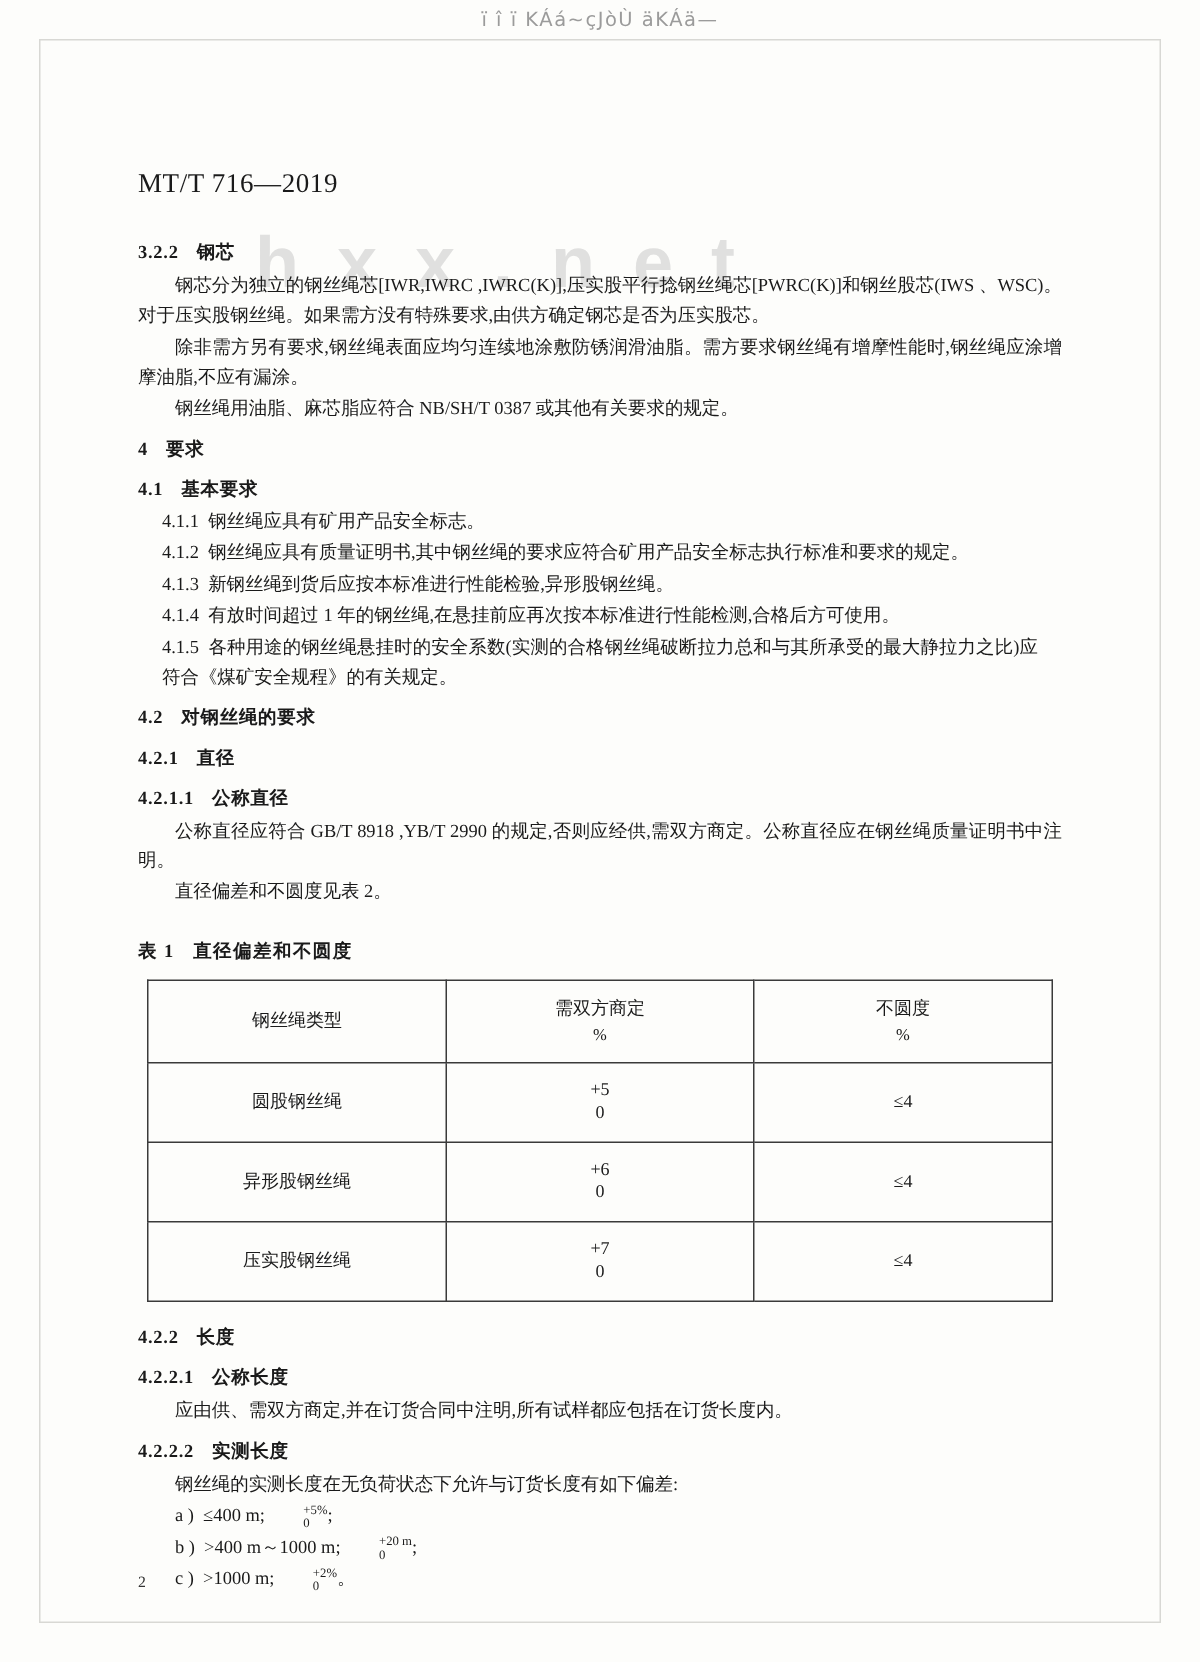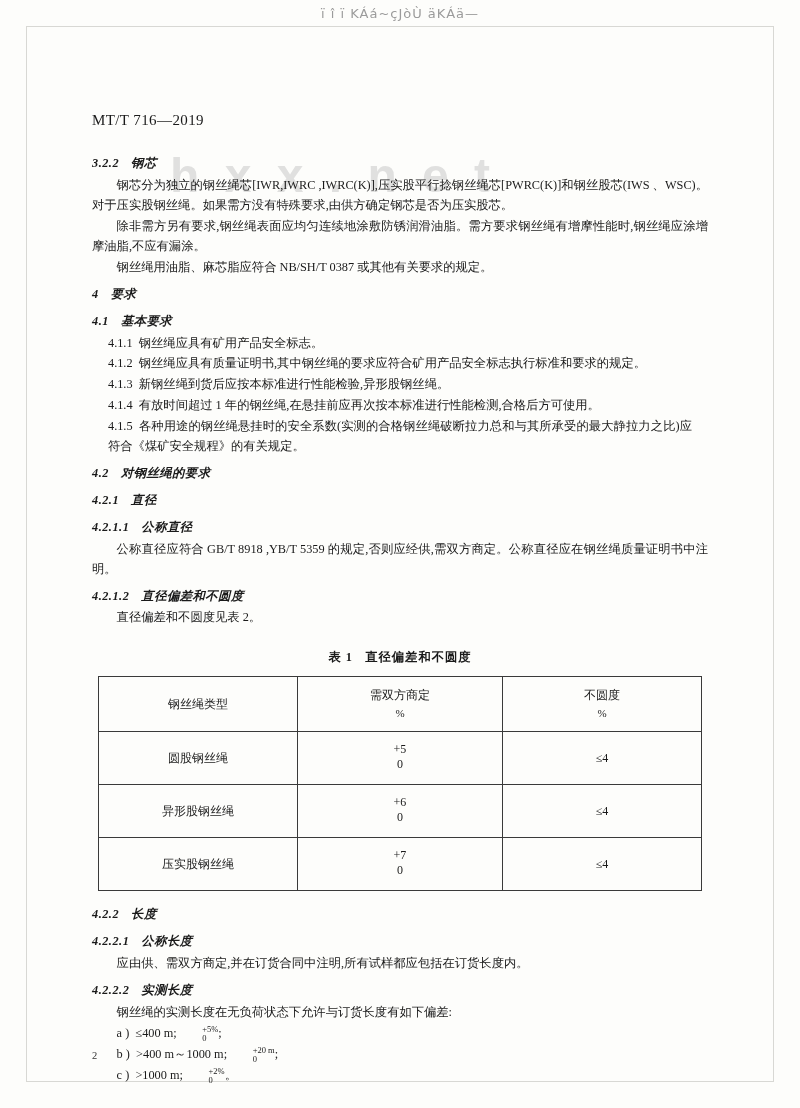--- a/index.html
+++ b/index.html
@@ -58,45 +58,43 @@
   .content {
     position: absolute;
     left: 92px;
     top: 108px;
     width: 616px;
     font-size: 12.3px;
     line-height: 1.62;
   }
   .std-no {
     font-family: "Liberation Serif", serif;
-    font-size: 15px;
+    font-size: 18px;
     letter-spacing: .4px;
     margin-bottom: 22px;
   }
   .h-clause {
     font-weight: bold;
     margin-top: 7px;
     margin-bottom: 2px;
     letter-spacing: .5px;
-    font-style: italic;
   }
   .h-clause .num {
     margin-right: 12px;
   }
   .para {
     text-indent: 2em;
     text-align: justify;
     margin: 1px 0;
   }
   .para-flat {
     text-align: justify;
     margin: 1px 16px;
   }
   .table-title {
-    text-align: center;
     font-weight: bold;
     margin-top: 20px;
     margin-bottom: 8px;
     letter-spacing: 1px;
   }
   table.spec {
     border-collapse: collapse;
     width: 604px;
     margin: 0 auto 14px auto;
     font-size: 12px;
@@ -196,25 +194,22 @@
 
     <div class="h-clause">
       <span class="num">4.2</span><span>对钢丝绳的要求</span>
     </div>
     <div class="h-clause">
       <span class="num">4.2.1</span><span>直径</span>
     </div>
     <div class="h-clause">
       <span class="num">4.2.1.1</span><span>公称直径</span>
     </div>
-    <div class="para">公称直径应符合 GB/T 8918 ,YB/T 5359 的规定,否则应经供,需双方商定。公称直径应在钢丝绳质量证明书中注明。</div>
-
-    <div class="h-clause">
-      <span class="num">4.2.1.2</span><span>直径偏差和不圆度</span>
-    </div>
+    <div class="para">公称直径应符合 GB/T 8918 ,YB/T 2990 的规定,否则应经供,需双方商定。公称直径应在钢丝绳质量证明书中注明。</div>
+
     <div class="para">直径偏差和不圆度见表 2。</div>
 
     <div class="table-title">
       <span>表 1</span>&nbsp;&nbsp;&nbsp;<span>直径偏差和不圆度</span>
     </div>
 
     <table class="spec">
       <thead>
         <tr>
           <td style="width:33%">

